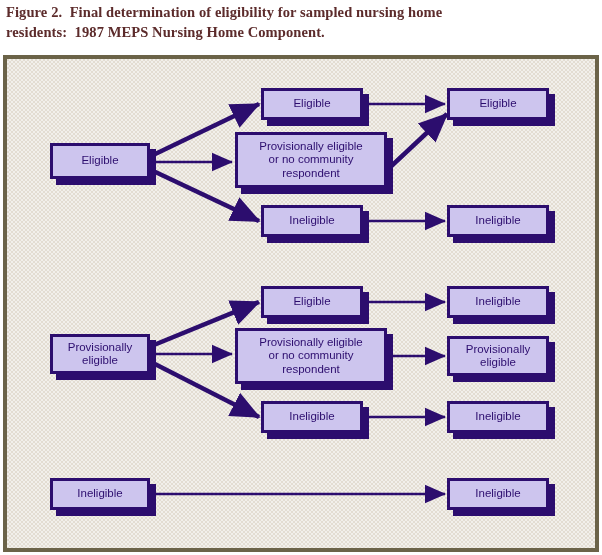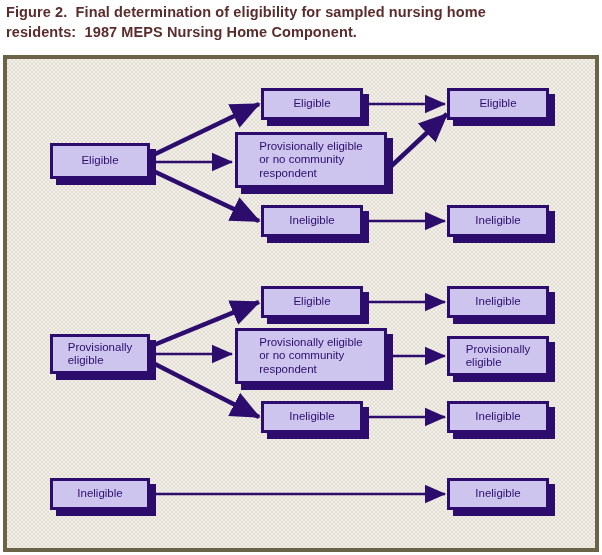--- a/index.html
+++ b/index.html
@@ -19,20 +19,21 @@
   #caption {
     position: absolute;
     left: 6px;
     top: 2px;
     width: 580px;
     font-size: 14.5px;
     font-weight: bold;
     line-height: 20px;
     color: #5c2b2b;
     letter-spacing: 0.1px;
+    font-family: Liberation Serif, serif;
   }
   #caption .line {
     display: block;
     white-space: pre;
   }
 
   
   #figure {
     position: absolute;
     left: 3px;
@@ -69,20 +70,21 @@
 
   
   .node {
     position: absolute;
     box-sizing: border-box;
     border: 3px solid #2c0d6e;
     background-color: #cdc5ee;
     color: #2c0d6e;
     font-size: 11.5px;
     line-height: 13.5px;
+    text-align: center;
     display: flex;
     align-items: center;
     justify-content: center;
     box-shadow: 6px 6px 0 0 #2c0d6e;
     z-index: 5;
   }
   .node span {
     display: block;
     padding: 0 3px;
     white-space: pre-line;

